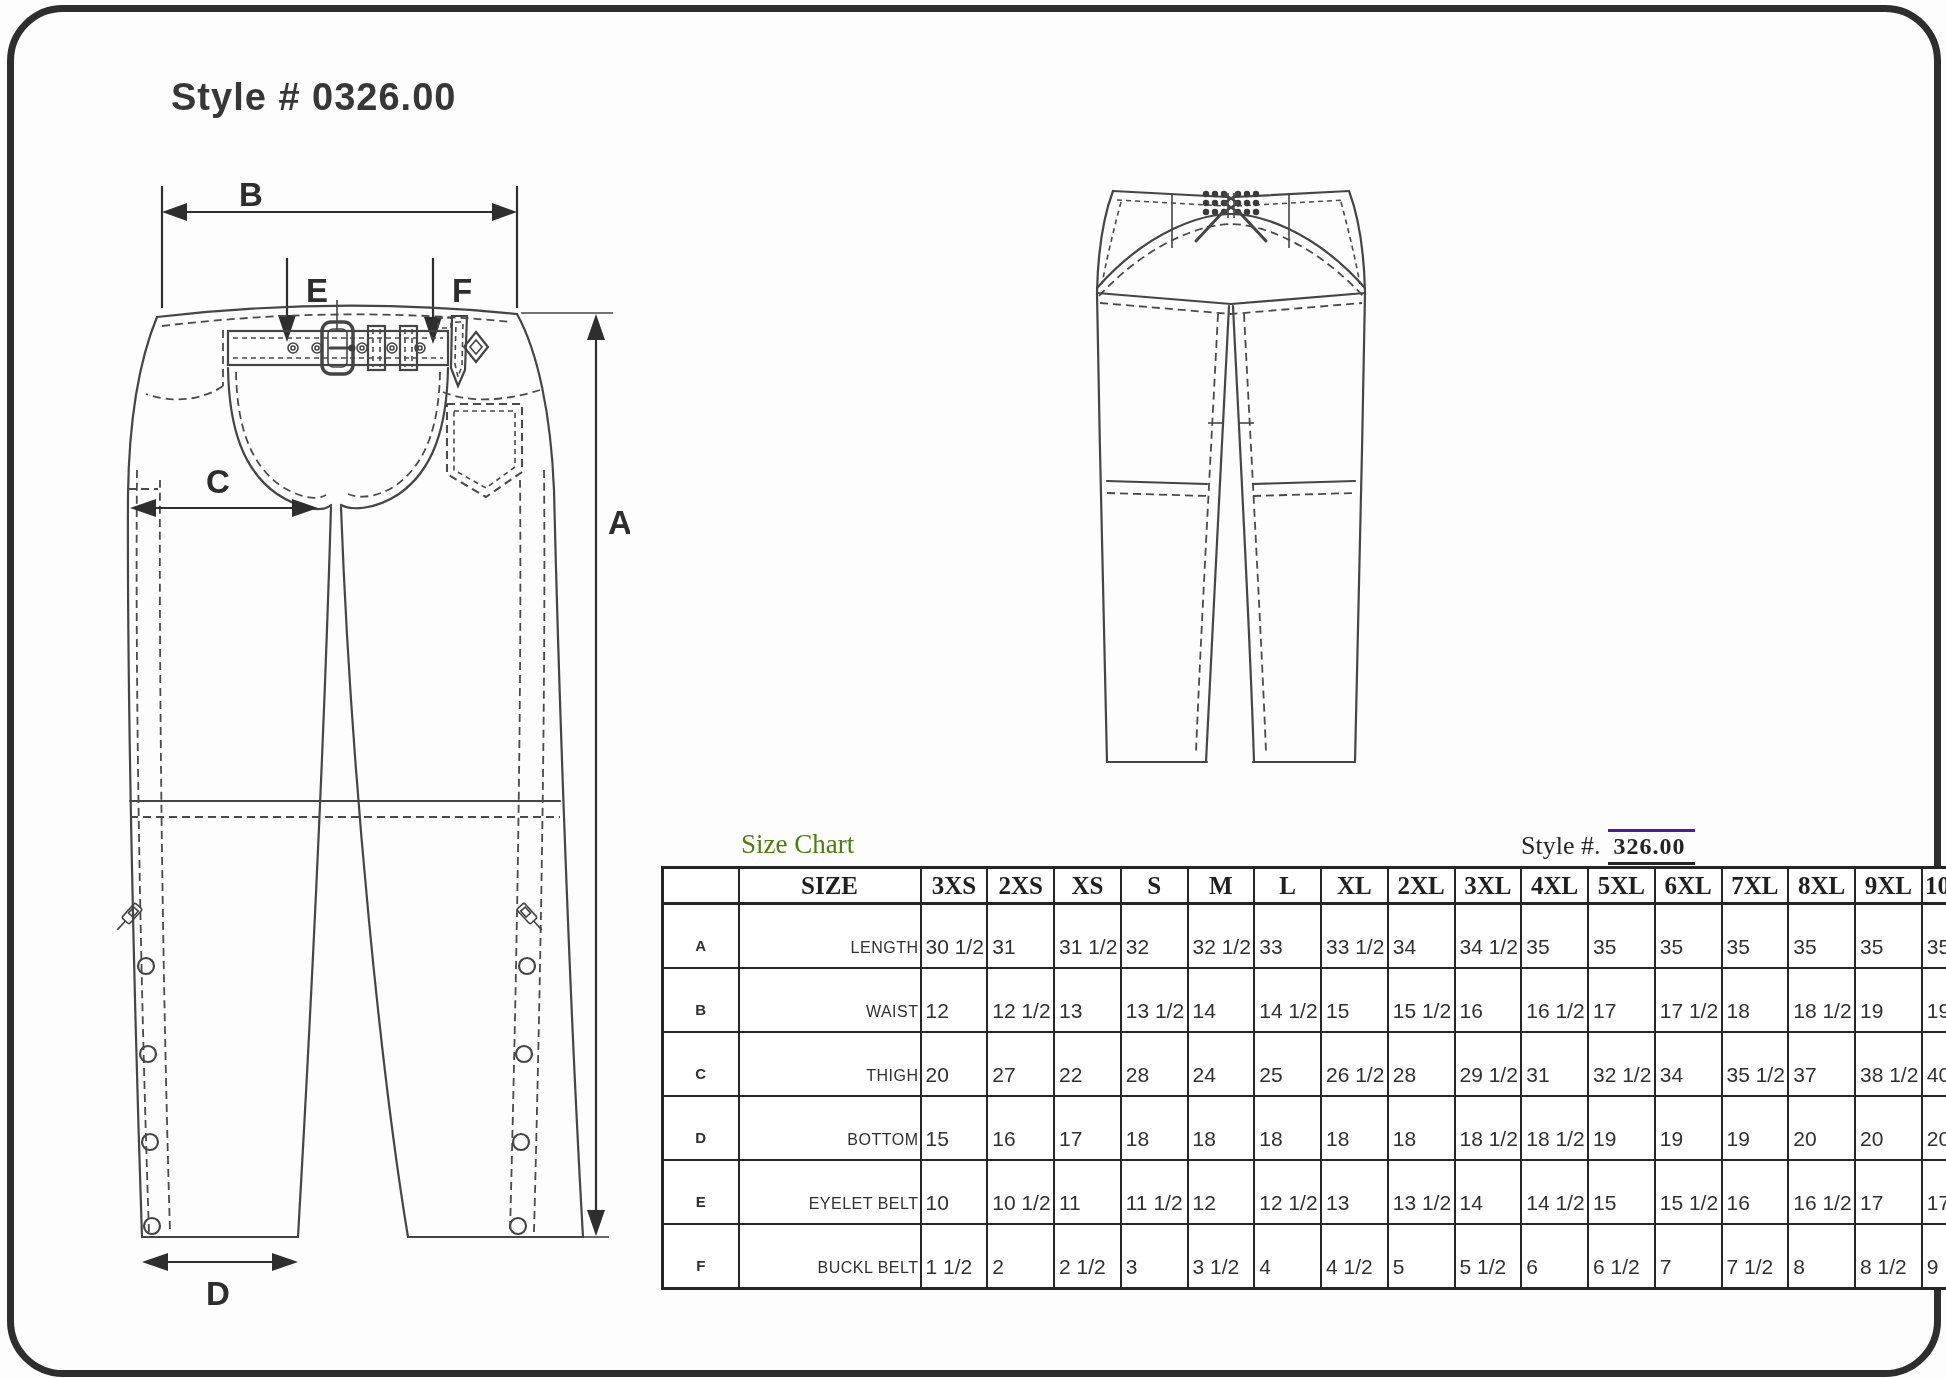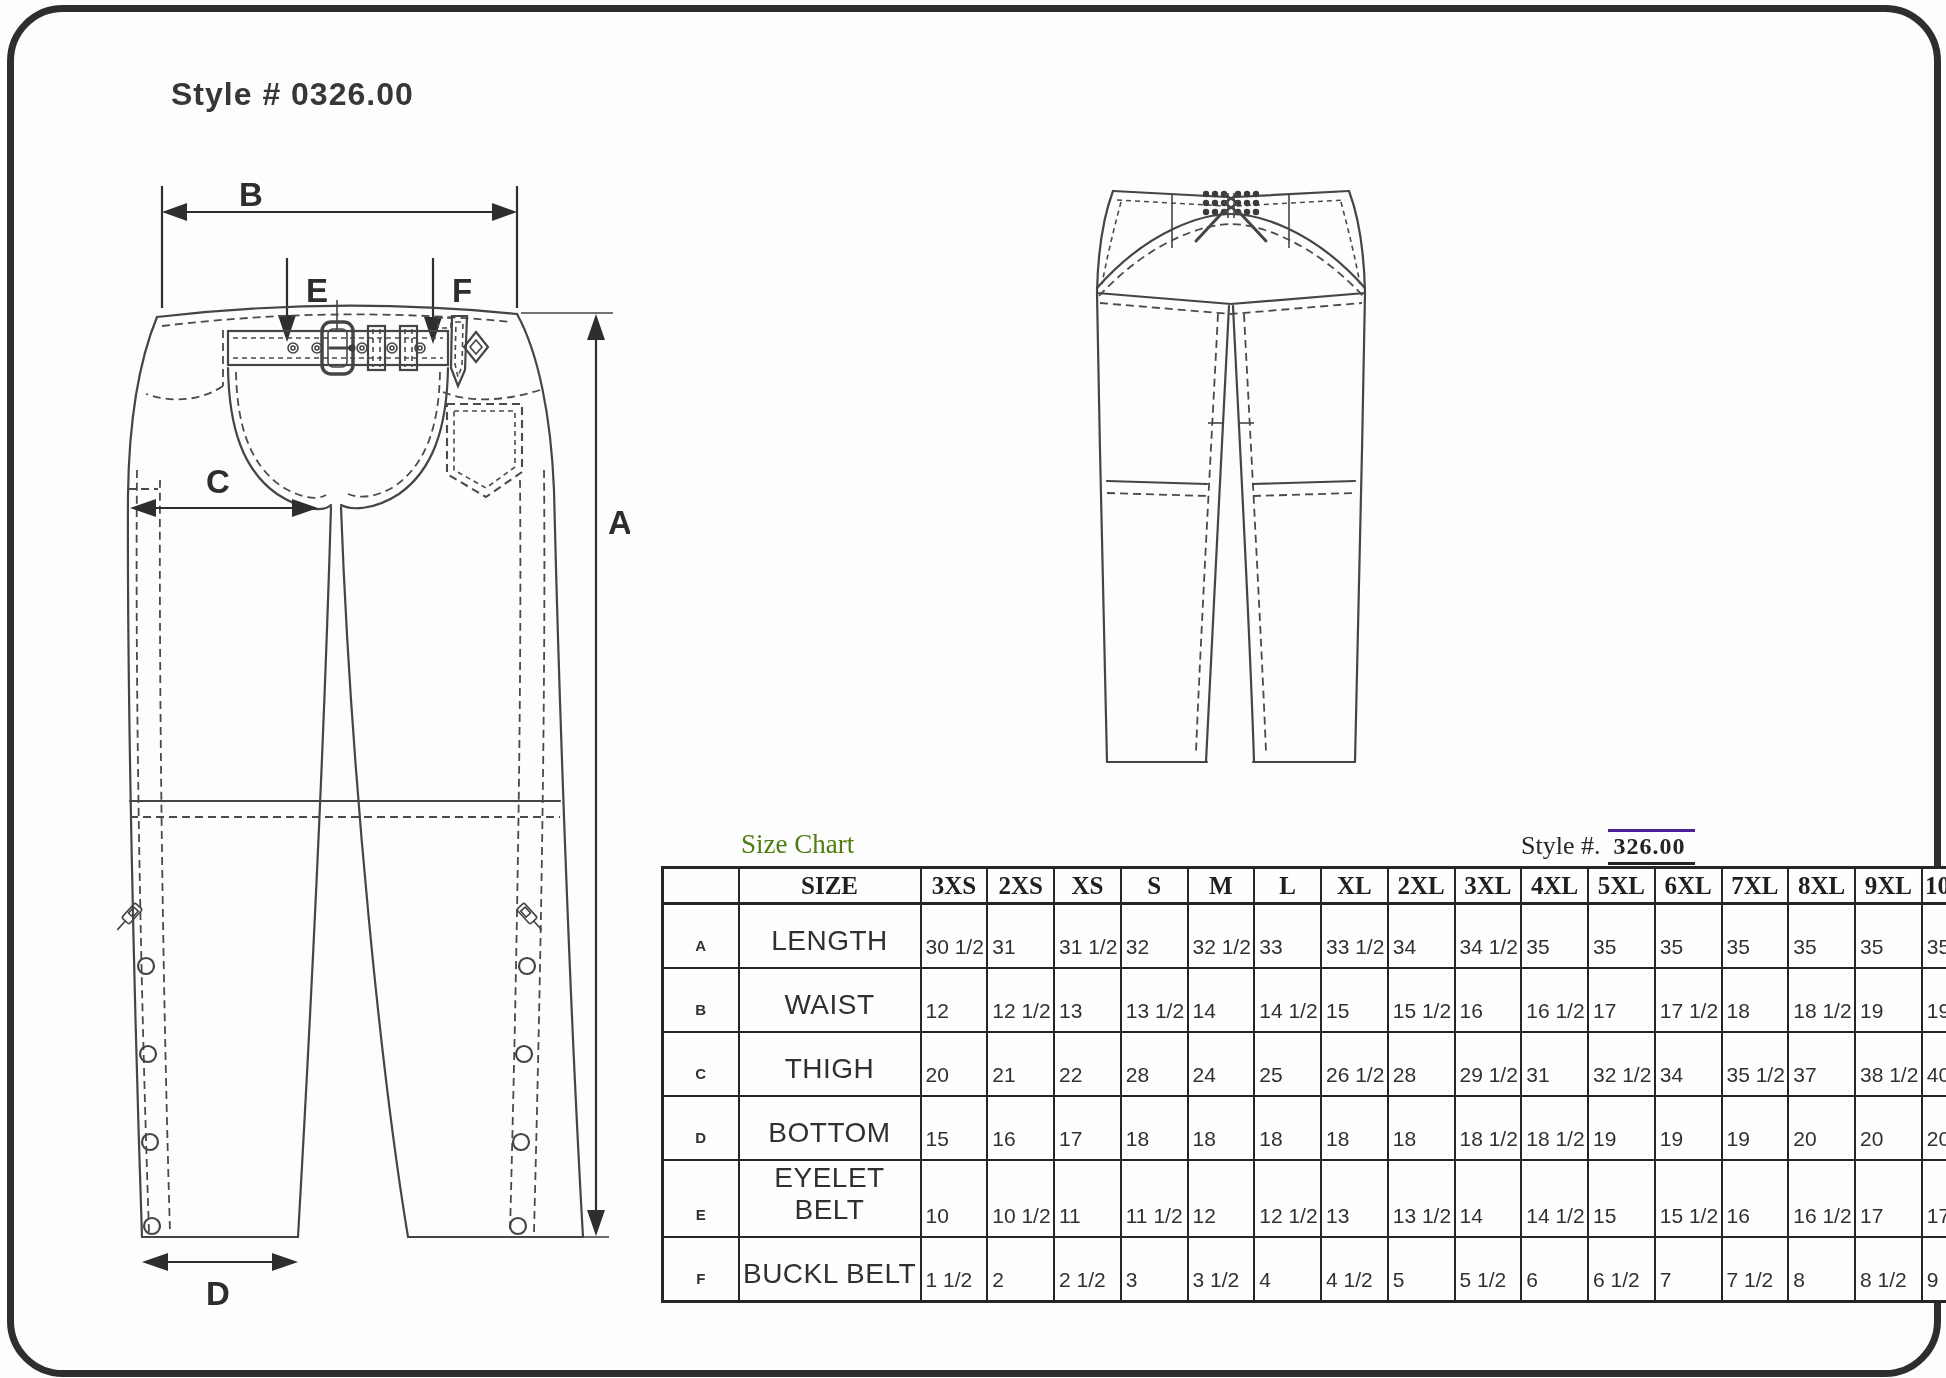--- a/index.html
+++ b/index.html
@@ -1,20 +1,20 @@
 <!DOCTYPE html>
 <html><head>
 <meta charset="utf-8">
 <style>
   html,body{margin:0;padding:0;background:#fff;}
   .sheet{position:relative;width:1946px;height:1378px;background:#fdfdfd;overflow:hidden;
          font-family:"Liberation Sans",sans-serif;color:#333;}
   .frame{position:absolute;left:7px;top:5px;width:1920px;height:1358px;
          border:7px solid #2e2e2e;border-radius:56px;pointer-events:none;}
-  .title{position:absolute;left:171px;top:76px;font-size:32px;font-weight:bold;
+  .title{position:absolute;left:171px;top:76px;font-size:38px;font-weight:bold;
          color:#373737;letter-spacing:1px;}
   .fig{position:absolute;}
   svg{display:block;}
   svg .ln{stroke:#454545;stroke-width:2.2;fill:none;stroke-linecap:round;}
   svg .thin{stroke:#454545;stroke-width:1.6;fill:none;}
   svg .dsh{stroke:#4a4a4a;stroke-width:1.8;fill:none;stroke-dasharray:8 5;}
   svg .dsh2{stroke:#4a4a4a;stroke-width:1.6;fill:none;stroke-dasharray:5 4;}
   svg .dim{stroke:#2e2e2e;stroke-width:2.2;fill:none;}
   svg .arr{fill:#2e2e2e;stroke:none;}
   svg .dot{fill:#3a3a3a;stroke:none;}
@@ -29,21 +29,21 @@
                  border-bottom:3px solid #242424;letter-spacing:1px;}
   table.size-chart{position:absolute;left:661px;top:866px;width:1329px;
                    border-collapse:collapse;table-layout:fixed;background:#fefefe;}
   table.size-chart,table.size-chart th,table.size-chart td{border:2px solid #262626;}
   table.size-chart{border-width:3px;}
   table.size-chart thead th{border-bottom-width:3px;}
   table.size-chart th{height:33px;font-family:"Liberation Serif",serif;font-weight:bold;
                       font-size:25px;color:#1f1f1f;text-align:center;padding:0;}
   table.size-chart td{height:48px;vertical-align:bottom;color:#303030;}
   td.row-key{font-size:15px;font-weight:bold;text-align:center;padding-bottom:13px;}
-  td.row-name{font-size:28px;text-align:center;padding-bottom:10px;letter-spacing:.5px;}
+  td.row-name{font-size:16px;text-align:right;padding-bottom:10px;letter-spacing:.5px;}
   td.val{font-size:21px;text-align:left;padding:0 0 8px 4px;white-space:nowrap;}
 </style>
 </head>
 <body>
 
 <div class="sheet">
   <div class="frame"></div>
 
   <div class="title">Style # 0326.00</div>
 
@@ -344,21 +344,21 @@
           <td class="val">17 1/2</td>
           <td class="val">18</td>
           <td class="val">18 1/2</td>
           <td class="val">19</td>
           <td class="val">19 1/2</td>
         </tr>
         <tr>
           <td class="row-key">C</td>
           <td class="row-name">THIGH</td>
           <td class="val">20</td>
-          <td class="val">21</td>
+          <td class="val">27</td>
           <td class="val">22</td>
           <td class="val">28</td>
           <td class="val">24</td>
           <td class="val">25</td>
           <td class="val">26 1/2</td>
           <td class="val">28</td>
           <td class="val">29 1/2</td>
           <td class="val">31</td>
           <td class="val">32 1/2</td>
           <td class="val">34</td>

